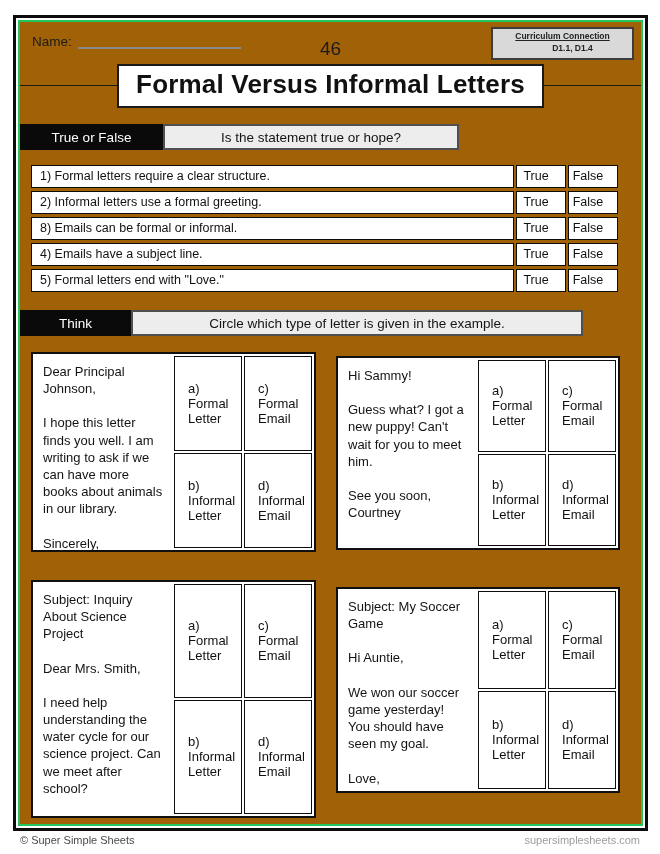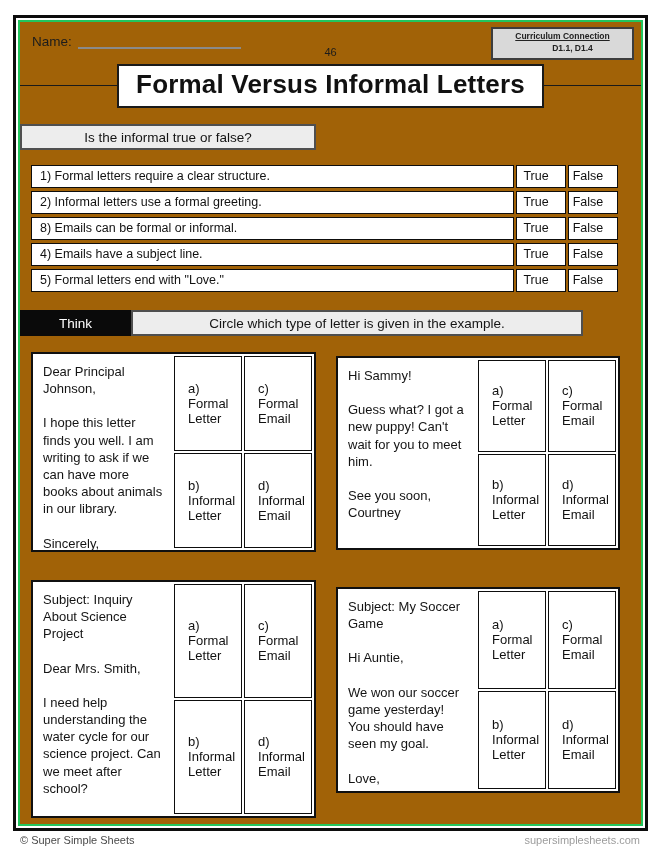--- a/index.html
+++ b/index.html
@@ -32,23 +32,23 @@
   }
   .name-group { display: flex; align-items: flex-end; }
   .name-label { font-size: 13.5px; color: #1c1c1c; }
   .name-line {
     display: inline-block;
     width: 163px; height: 15px;
     margin-left: 6px;
     border-bottom: 2px solid #8a8a8a;
   }
   .page-num {
-    position: absolute; left: 0; right: 0; top: 24px;
+    position: absolute; left: 0; right: 0; top: 16px;
     text-align: center;
-    font-size: 11px; color: #1c1c1c;
+    font-size: 19px; color: #1c1c1c;
   }
   .curriculum-badge {
     position: absolute; right: 7px; top: 5px;
     width: 143px;
     background: #d9d9d9;
     border: 2px solid #3d3d3d;
     text-align: center;
     padding: 2px 0 3px 0;
     line-height: 1.4;
   }
@@ -174,21 +174,22 @@
         <div class="curriculum-codes">D1.1, D1.4</div>
       </div>
     </div>
 
     <div class="title-wrap">
       <div class="title-line"></div>
       <div class="title-box">Formal Versus Informal Letters</div>
     </div>
 
     <div class="bar tf-bar">
-      <div class="bar-prompt tf-prompt">Is the informal true or false?</div>
+      <div class="bar-tab tf-tab">True or False</div>
+      <div class="bar-prompt tf-prompt">Is the statement true or hope?</div>
     </div>
 
     <table class="tf-table">
       <tbody>
         <tr>
           <td>1) Formal letters require a clear structure.</td>
           <td class="opt">True</td>
           <td class="opt">False</td>
         </tr>
         <tr>

